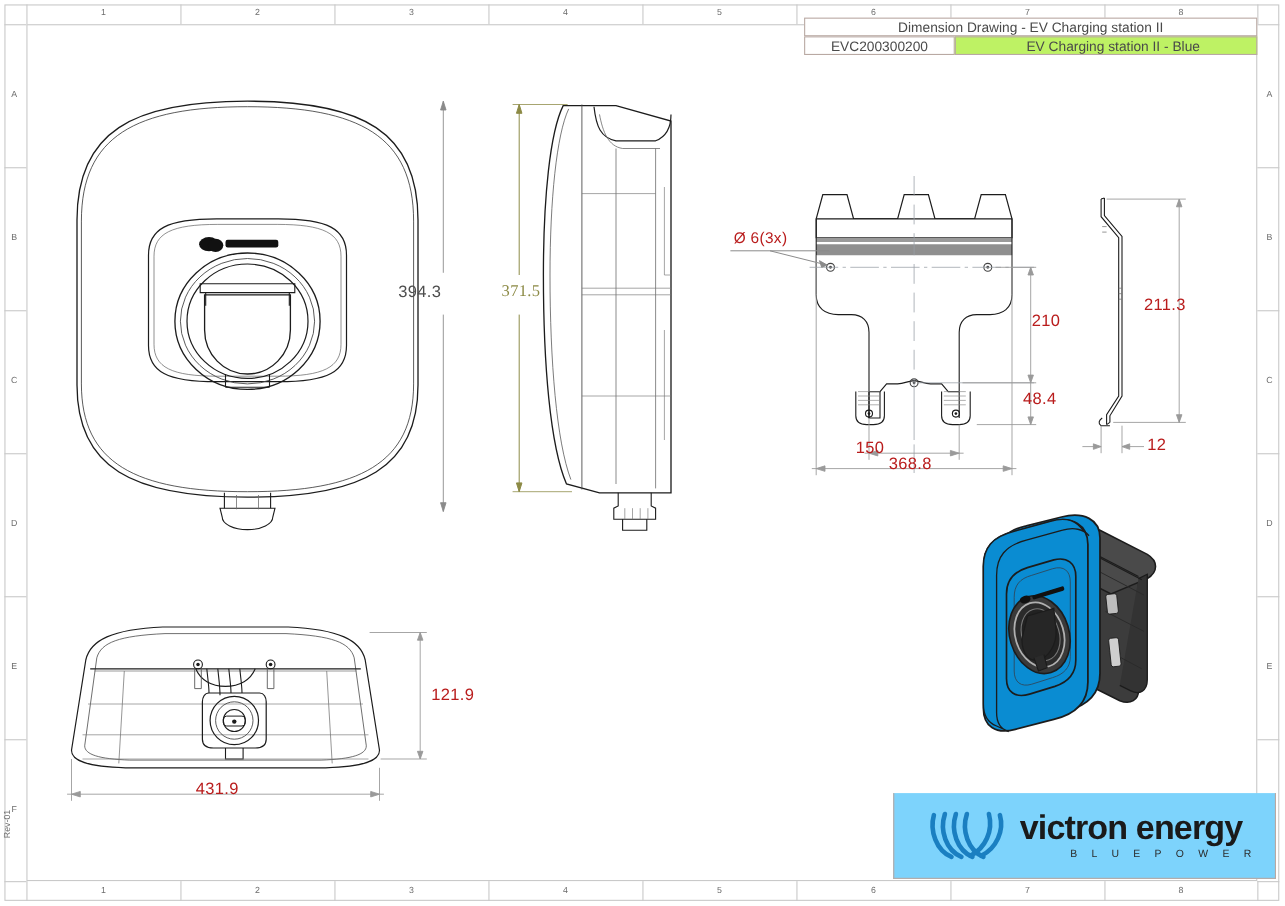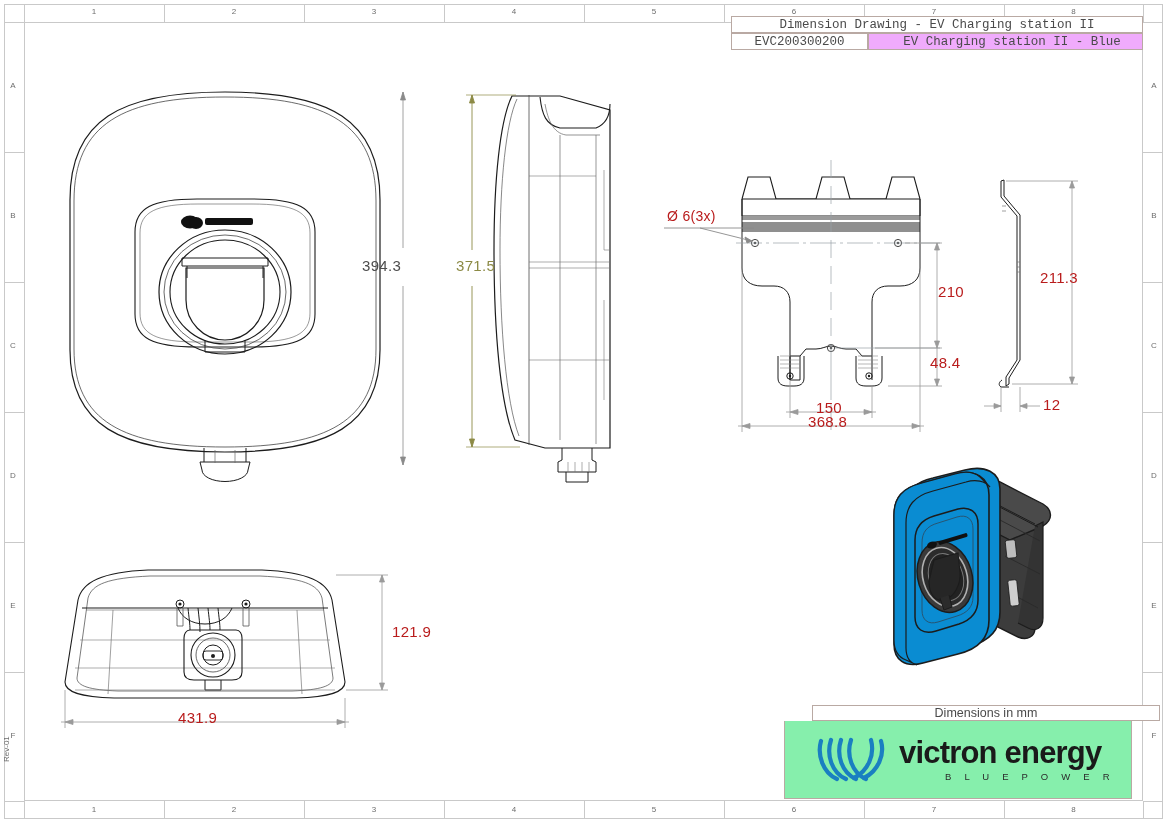--- a/index.html
+++ b/index.html
@@ -24,43 +24,43 @@
   .tick-vb{position:absolute;top:801px;width:1px;height:18px;background:#c9c9c9;}
   .tick-h{position:absolute;left:4px;width:20px;height:1px;background:#c9c9c9;}
   .tick-hr{position:absolute;left:1143px;width:20px;height:1px;background:#c9c9c9;}
 
   .rev-label{
     position:absolute;left:2px;top:762px;font-size:8px;color:#6d6d6d;
     transform:rotate(-90deg);transform-origin:left top;white-space:nowrap;
   }
 
   
-  .title-block{position:absolute;left:731px;top:16px;width:392px;height:34px;font-family:Liberation Mono, monospace;}
+  .title-block{position:absolute;left:731px;top:16px;width:392px;height:34px;}
   .tb-row{position:absolute;left:0;border:1px solid #b9a9a3;box-sizing:border-box;height:17px;
           font-size:12.5px;display:flex;align-items:center;justify-content:center;color:#4a4a4a;background:#fff;}
   .tb-row1{top:0;width:412px;}
   .tb-cell-a{top:17px;left:0;width:137px;border:1px solid #b9a9a3;box-sizing:border-box;height:17px;
              font-size:12.5px;display:flex;align-items:center;justify-content:center;color:#4a4a4a;position:absolute;background:#fff;}
   .tb-cell-b{top:17px;left:137px;width:275px;border:1px solid #b9a9a3;box-sizing:border-box;height:17px;
-             font-size:12.5px;display:flex;align-items:center;justify-content:center;color:#4a4a4a;position:absolute;background:#f0abfc;padding-left:13px;}
+             font-size:12.5px;display:flex;align-items:center;justify-content:center;color:#4a4a4a;position:absolute;background:#bef264;padding-left:13px;}
 
   
   .dim-note{position:absolute;left:812px;top:705px;width:348px;height:16px;border:1px solid #b9a9a3;box-sizing:border-box;
             font-size:12.5px;display:flex;align-items:center;justify-content:center;color:#4a4a4a;background:#fff;}
-  .logo-box{position:absolute;left:784px;top:721px;width:348px;height:78px;border:1px solid #b9a9a3;border-top:none;box-sizing:border-box;background:#86efac;}
+  .logo-box{position:absolute;left:812px;top:721px;width:348px;height:78px;border:1px solid #b9a9a3;border-top:none;box-sizing:border-box;background:#7dd3fc;}
 
   .logo-wrap{position:absolute;left:30px;top:14px;display:flex;align-items:center;gap:10px;}
   .logo-text{display:flex;flex-direction:column;line-height:1;}
   .logo-main{font-size:31px;font-weight:bold;color:#1a1a1a;letter-spacing:-0.8px;}
   .logo-sub{font-size:9.5px;color:#2b2b2b;letter-spacing:5.2px;margin-top:4px;margin-left:46px;}
 
   
   .dimtxt{position:absolute;font-size:15px;color:#b91c1c;white-space:nowrap;letter-spacing:0.3px;}
   .dimtxt.dark{color:#4d4d4d;}
-  .dimtxt.olive{color:#8c8a45;}
+  .dimtxt.olive{color:#8c8a45;font-family:Liberation Serif, serif;}
 
   svg{display:block;}
   .vec{position:absolute;left:0;top:0;}
 </style>
 </head>
 <body>
 
 <div class="sheet">
 
   <div class="frame-outer"></div>
@@ -357,21 +357,21 @@
       <path d="M466 95 L516 95" stroke="#8c8a45" stroke-width="0.7"></path>
       <path d="M466 447 L520 447" stroke="#8c8a45" stroke-width="0.7"></path>
     </g>
   </svg>
 
   <div class="dimtxt dark" style="left:362px;top:257px;">394.3</div>
   <div class="dimtxt olive" style="left:456px;top:257px;">371.5</div>
   <div class="dimtxt" style="left:667px;top:208px;font-size:14px;">Ø 6(3x)</div>
   <div class="dimtxt" style="left:938px;top:283px;">210</div>
   <div class="dimtxt" style="left:930px;top:354px;">48.4</div>
-  <div class="dimtxt" style="left:816px;top:399px;">150</div>
+  <div class="dimtxt" style="left:778px;top:399px;">150</div>
   <div class="dimtxt" style="left:808px;top:413px;">368.8</div>
   <div class="dimtxt" style="left:1040px;top:269px;">211.3</div>
   <div class="dimtxt" style="left:1043px;top:396px;">12</div>
   <div class="dimtxt" style="left:392px;top:623px;">121.9</div>
   <div class="dimtxt" style="left:178px;top:709px;">431.9</div>
 
   <svg class="vec" width="1168" height="824" viewBox="0 0 1168 824" style="pointer-events:none;">
 
     <g>
       <path d="M955 485 L1035 526 L1035 628 C1035 636 1028 641 1018 637
@@ -405,21 +405,20 @@
       <path d="M934 560 L958 553 L960 572 C961 586 953 598 944 600 C935 602 929 594 929 581 Z" fill="#262626" stroke="#1c1c1c" stroke-width="1.1"></path>
       <path d="M940 598 L944 610 L952 607 L949 595" fill="#2b2b2b" stroke="#1c1c1c" stroke-width="1"></path>
 
       <g>
         <ellipse cx="932" cy="545" rx="5" ry="3.4" fill="#111" transform="rotate(-17 932 545)"></ellipse>
         <rect x="938" y="537" width="30" height="4" rx="1.5" fill="#111" transform="rotate(-17 953 539)"></rect>
       </g>
     </g>
   </svg>
 
-  <div class="dim-note">Dimensions in mm</div>
 
   <div class="logo-box">
     <div class="logo-wrap">
       <svg width="74" height="48" viewBox="0 0 74 48">
         <g fill="none" stroke="#1a7fc1" stroke-width="4.2" stroke-linecap="round">
           <path d="M6 6 C2 20 8 38 22 44"></path>
           <path d="M16 5 C11 20 17 38 31 44"></path>
           <path d="M26 5 C21 20 27 38 41 44"></path>
           <path d="M36 5 C31 20 37 38 51 44"></path>
         </g>

